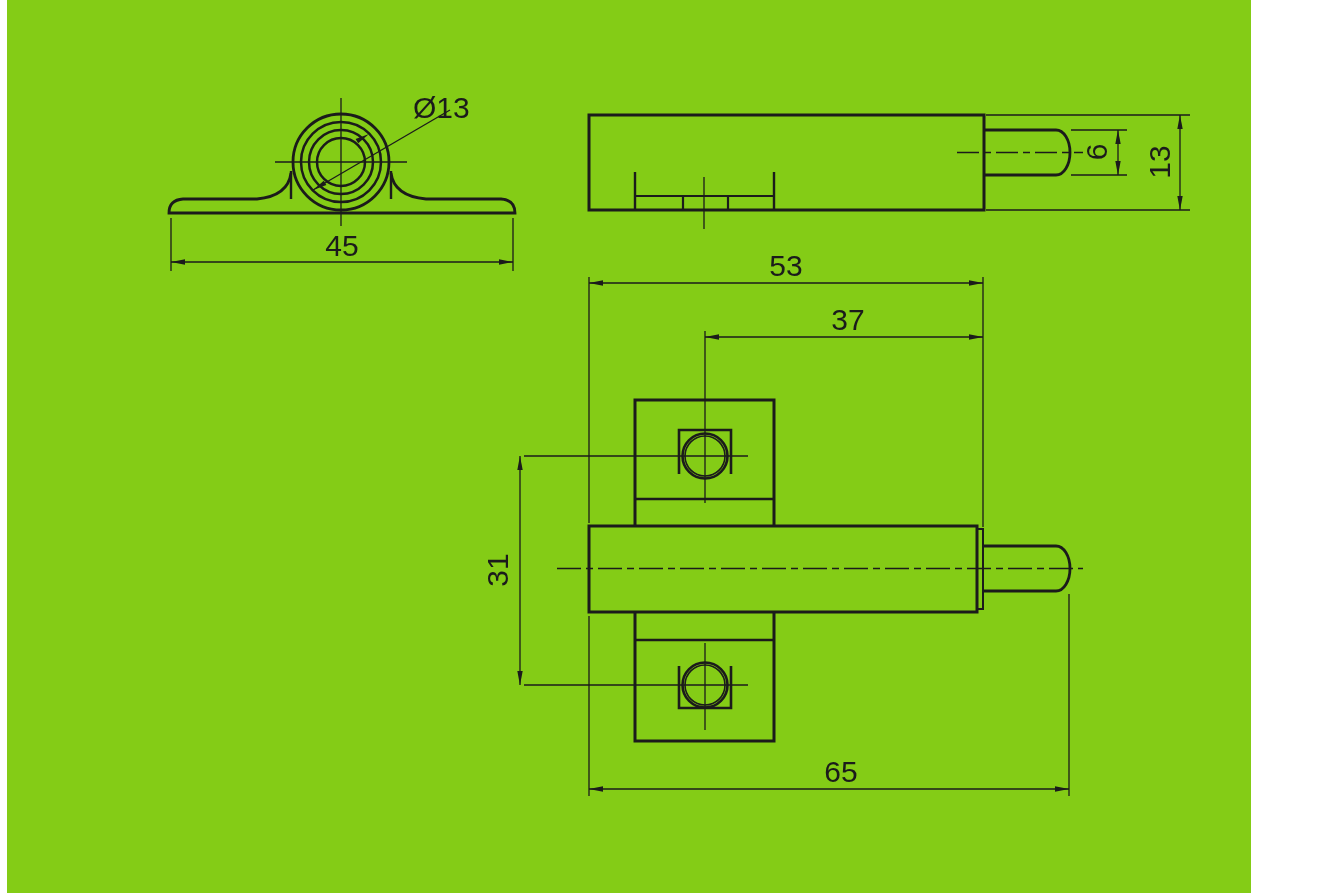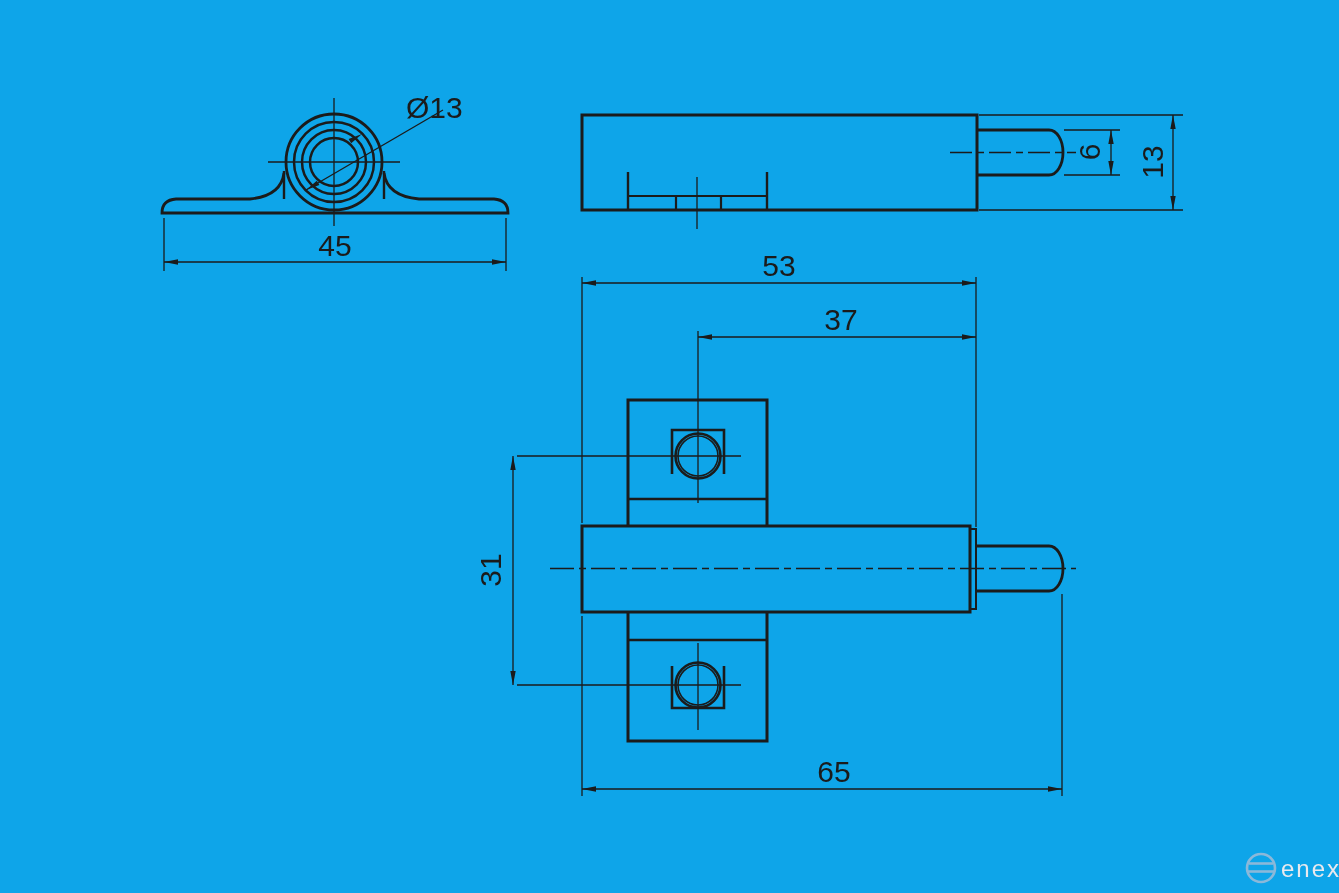--- a/index.html
+++ b/index.html
@@ -1,22 +1,23 @@
 <!DOCTYPE html>
 <html><head>
 <meta charset="utf-8">
 <style>
   html, body { margin: 0; padding: 0; background: #ffffff; }
   .canvas {
     position: relative;
-    width: 1339px;
+    width: 1244px;
     height: 893px;
-    background: #0ea5e9;
+    background: #84cc16;
     overflow: hidden;
     font-family: "Liberation Sans", sans-serif;
+    margin-left: 7px;
   }
   svg { position: absolute; top: 0; left: 0; }
   .dim-text {
     font-family: "Liberation Sans", sans-serif;
     font-size: 30px;
     fill: #1b1b1b;
   }
   .wm-text {
     font-family: "Liberation Sans", sans-serif;
     font-size: 24px;

